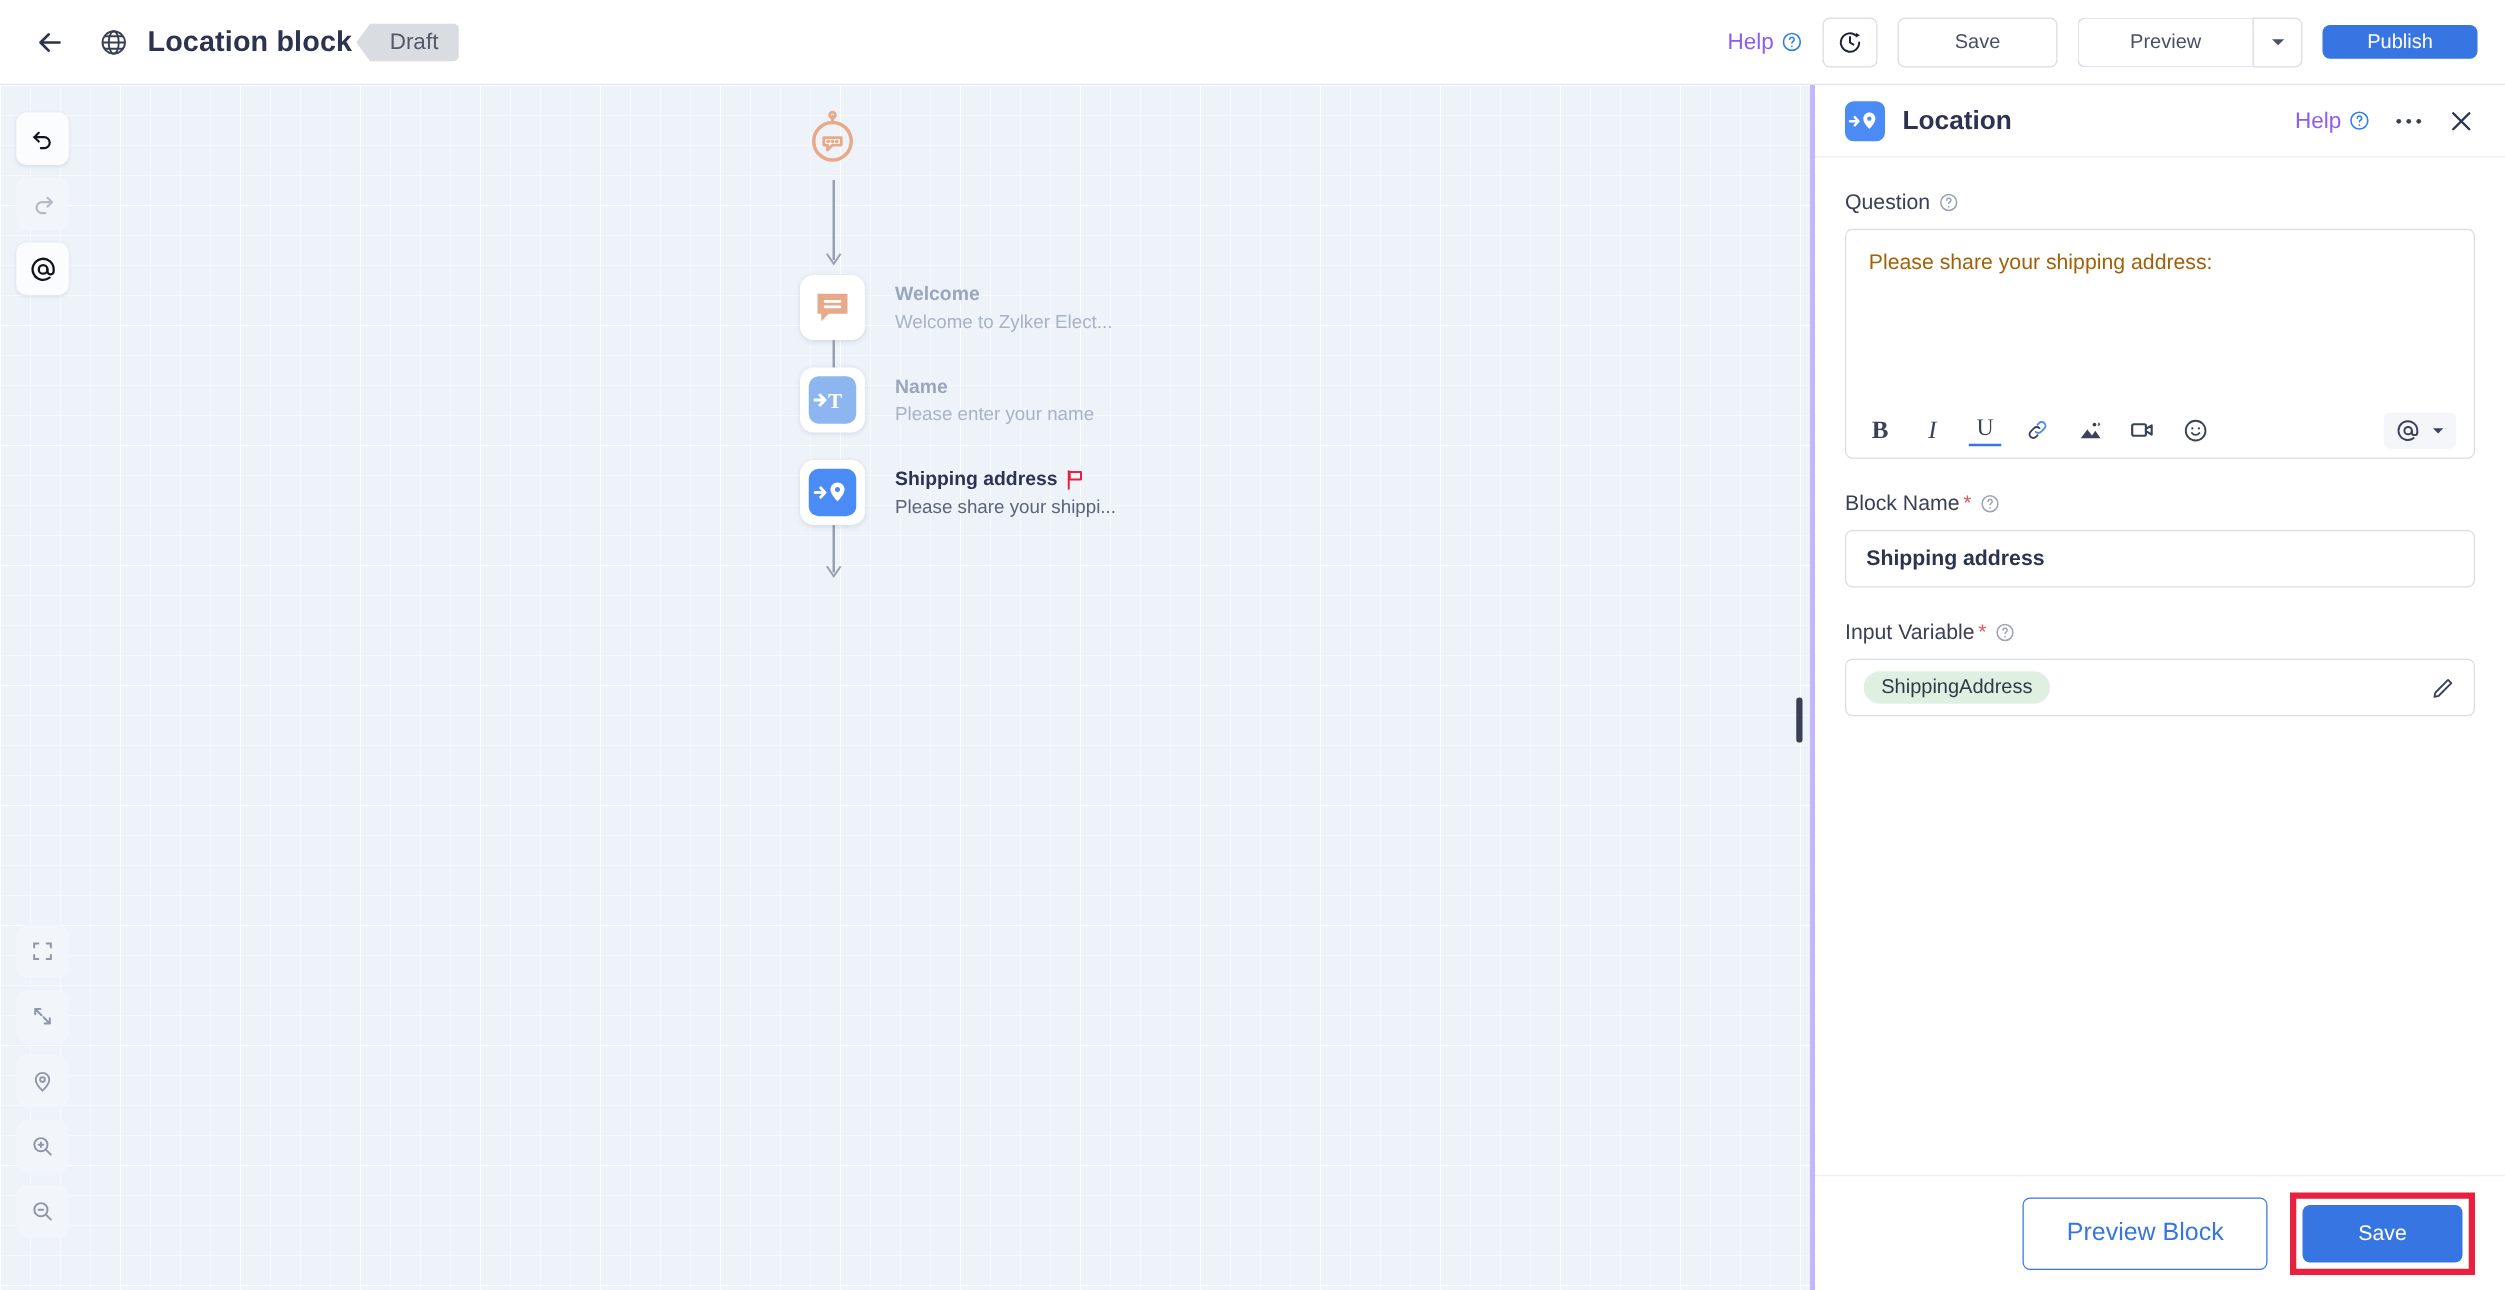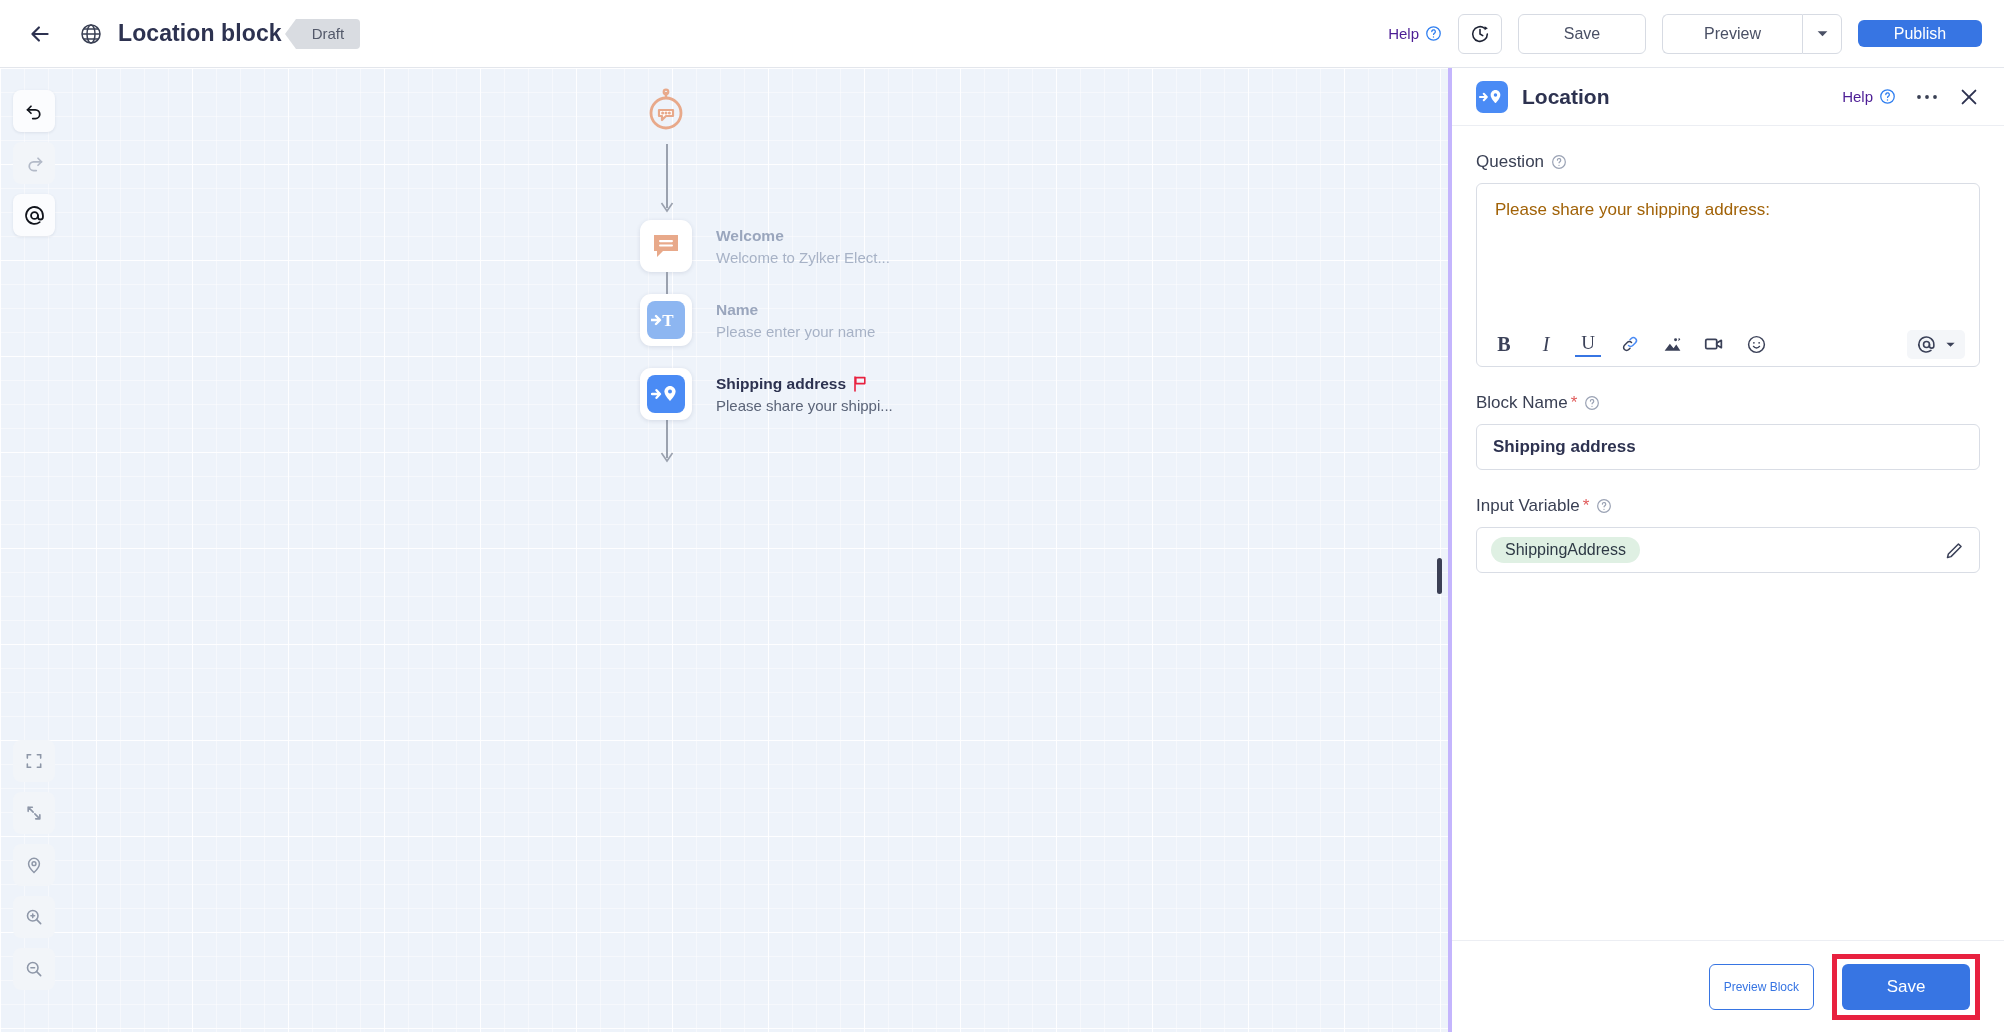--- a/index.html
+++ b/index.html
@@ -31,39 +31,39 @@
   .page-title {
     margin-left: 12px;
     font-size: 23px; font-weight: 600; color: #2d3250;
     letter-spacing: .1px;
   }
   .draft-badge {
     margin-left: 14px;
     position: relative;
     height: 30px; padding: 0 16px 0 16px;
     background: #d9dce1; color: #53596a;
-    font-size: 15px;
+    font-size: 18px;
     display: flex; align-items: center;
     border-radius: 0 4px 4px 0;
   }
   .draft-badge::before {
     content: ""; position: absolute;
     left: -11px; top: 0;
     width: 0; height: 0;
     border-top: 15px solid transparent;
     border-bottom: 15px solid transparent;
     border-right: 11px solid #d9dce1;
   }
   .topbar-right {
     margin-left: auto; margin-right: 22px;
     display: flex; align-items: center; gap: 16px;
   }
   .help-link {
     display: flex; align-items: center; gap: 6px;
-    color: #4c1d95; font-size: 15px; cursor: pointer;
+    color: #8b5cf6; font-size: 18px; cursor: pointer;
   }
   .icon-sq-btn {
     width: 44px; height: 40px;
     border: 1px solid #d7dbe3; border-radius: 6px;
     background: #fff;
     display: flex; align-items: center; justify-content: center;
     cursor: pointer;
   }
   .btn-outline {
     height: 40px; min-width: 128px; padding: 0 22px;
@@ -237,23 +237,23 @@
 
   .section { margin-bottom: 26px; }
 
   .panel-foot {
     flex: 0 0 auto; height: 92px;
     border-top: 1px solid #eceef3;
     display: flex; align-items: center; justify-content: flex-end;
     padding: 0 24px; gap: 0px; position: relative;
   }
   .btn-ghost-blue {
-    height: 46px; padding: 0 14px;
+    height: 58px; padding: 0 34px;
     border: 1px solid #3775e3; border-radius: 6px;
-    background: #fff; color: #3775e3; font-size: 12px;
+    background: #fff; color: #3775e3; font-size: 20px;
     display: flex; align-items: center; justify-content: center;
     cursor: pointer;
   }
   .save-wrap {
     margin-left: 18px;
     border: 5px solid #e8213f;
     padding: 5px;
     background: #fff;
     display: flex;
   }

